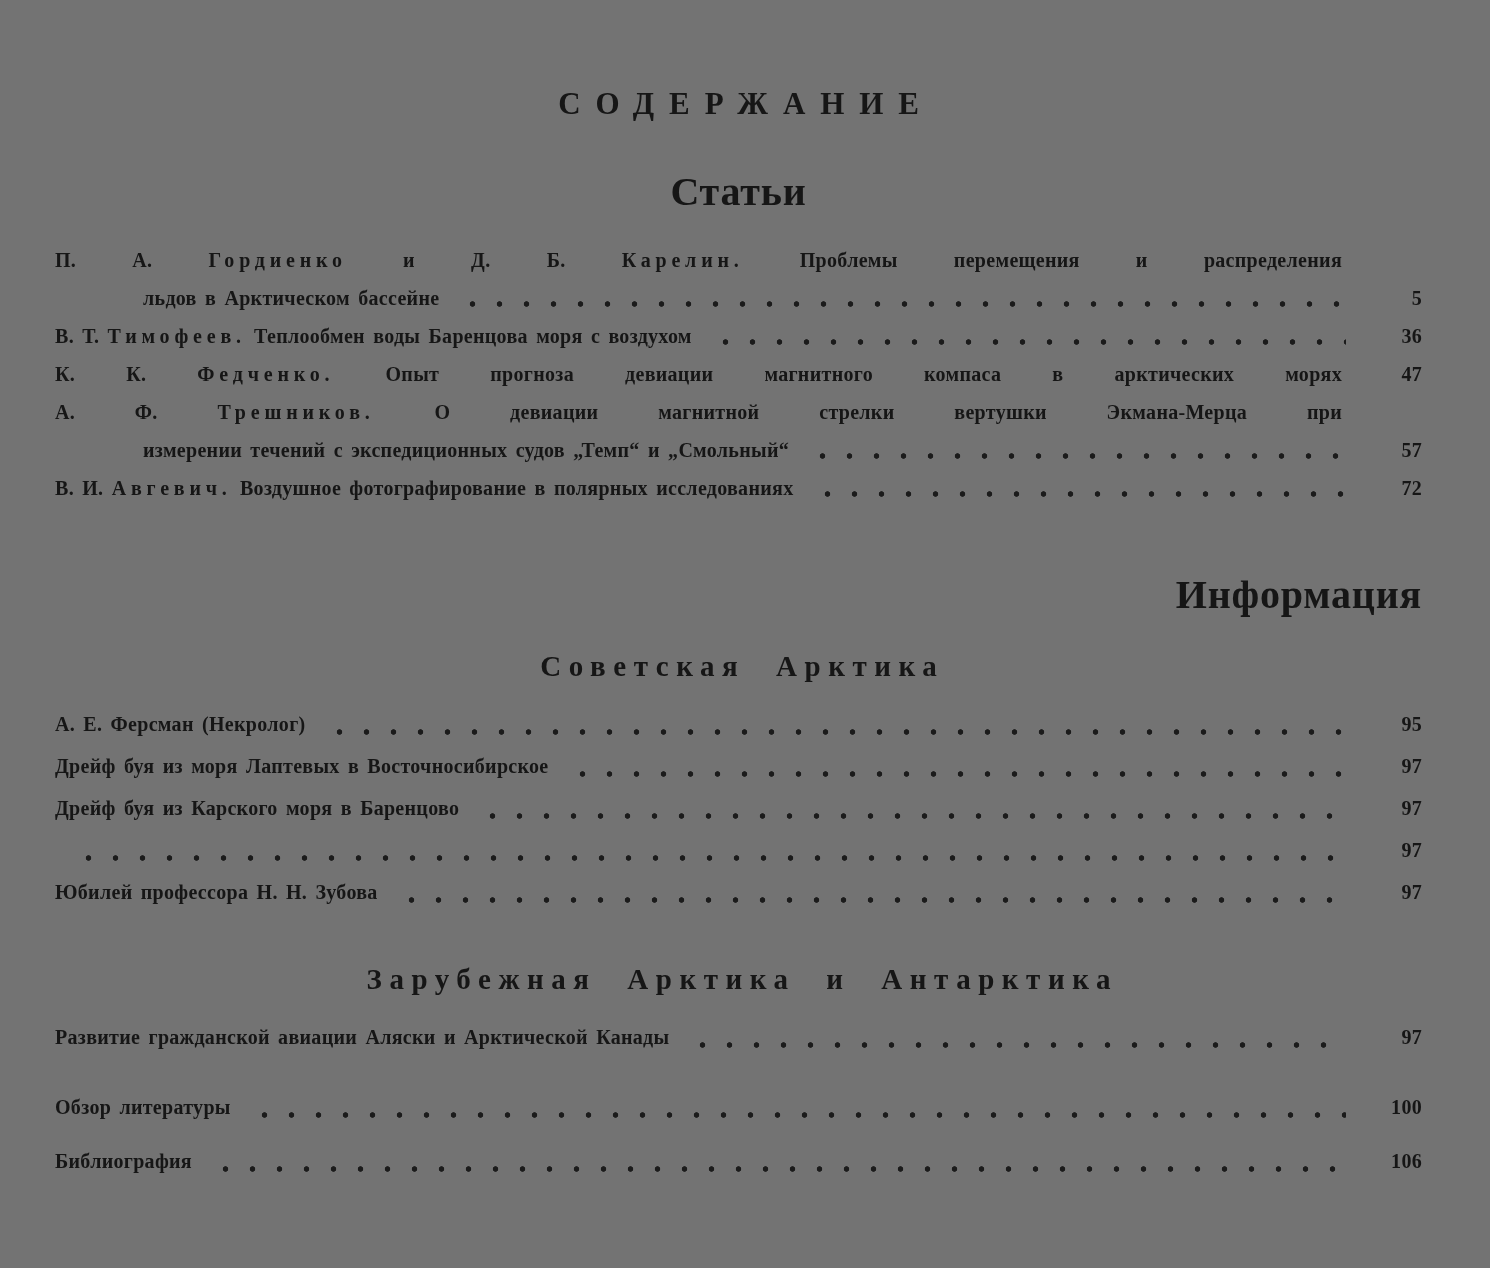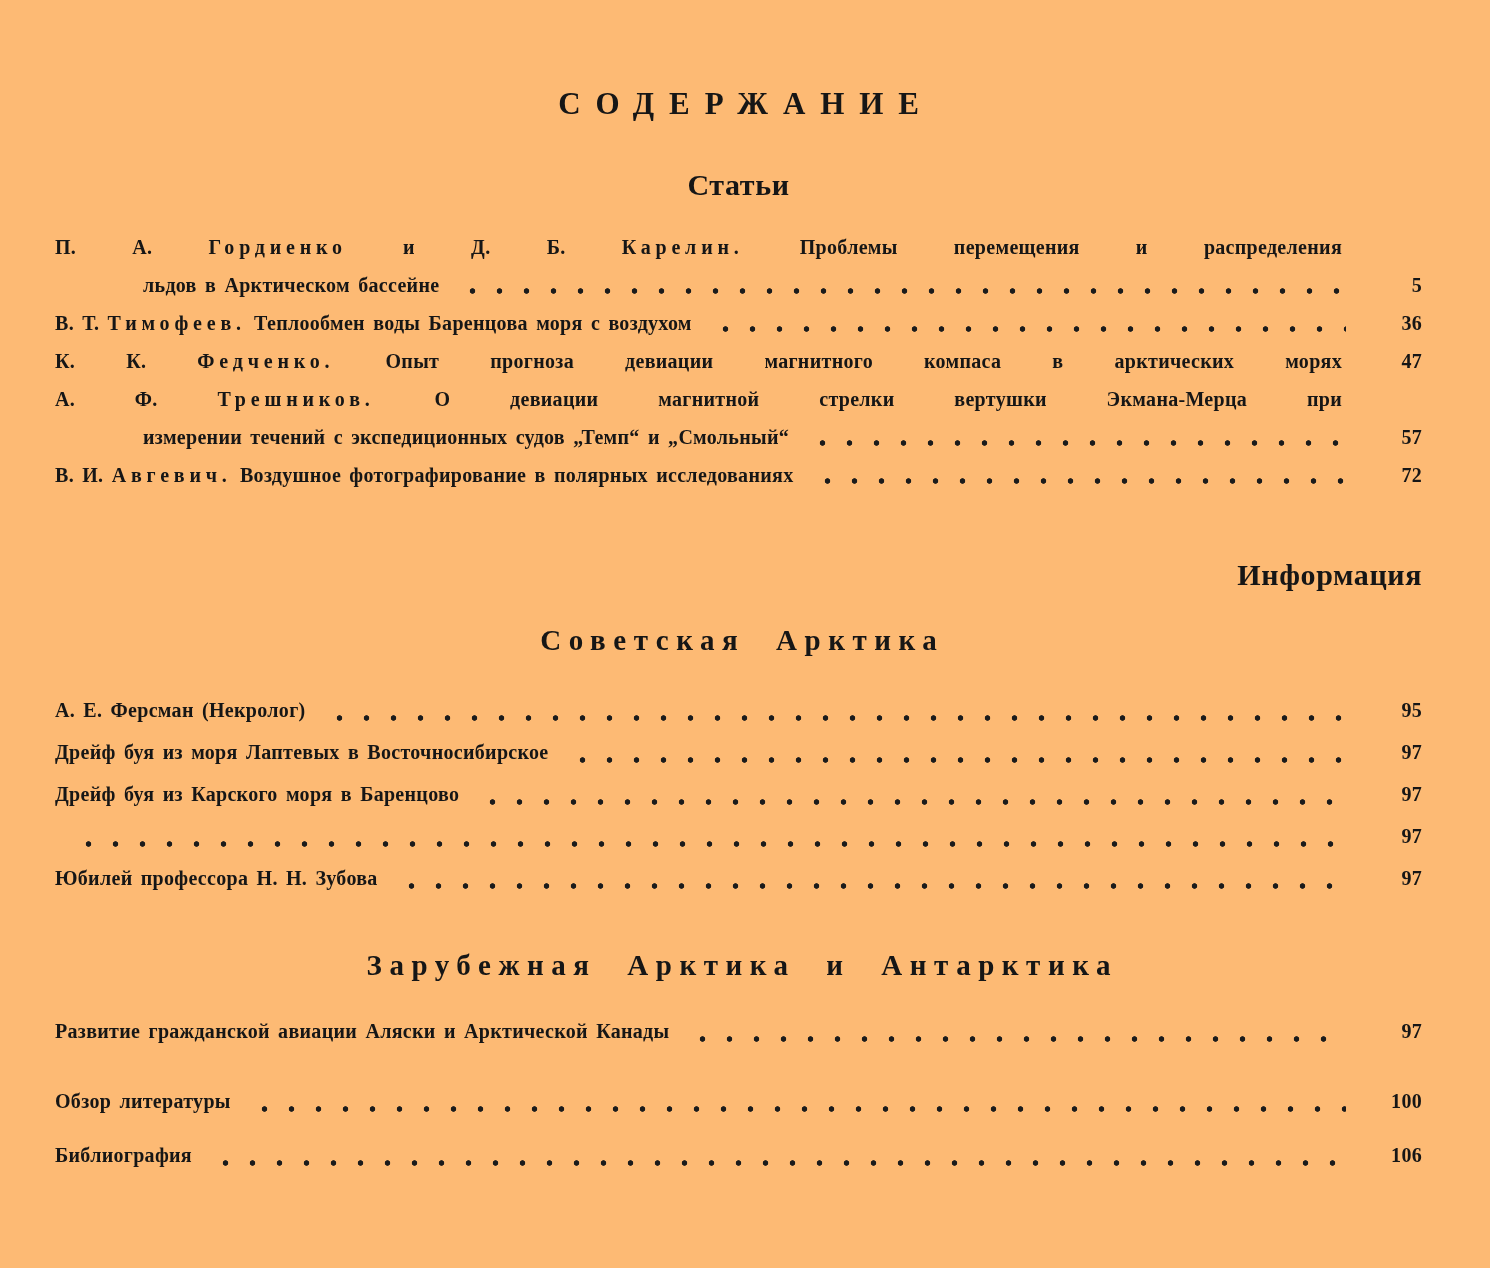--- a/index.html
+++ b/index.html
@@ -13,54 +13,54 @@
     height: 1268px;
     overflow: hidden;
     font-family: "Liberation Serif", "DejaVu Serif", serif;
     color: #161616;
   }
   .page {
     box-sizing: border-box;
     width: 1490px;
     height: 1268px;
     padding: 86px 68px 40px 55px;
-    background: #fdba74;
+    background: #737373;
   }
   
   .main-title {
     margin: 0;
     text-align: center;
     font-size: 31px;
     font-weight: 700;
     letter-spacing: 0.48em;
     text-indent: 0.48em; 
   }
   .h-bold {
     margin: 0;
     text-align: center;
-    font-size: 30px;
+    font-size: 40px;
     font-weight: 700;
     letter-spacing: 0.02em;
   }
   .h-spaced {
     margin: 0;
     text-align: center;
     font-size: 29px;
     font-weight: 700;
     letter-spacing: 0.26em;
     word-spacing: 0.55em;
     text-indent: 0.26em;
   }
   .mt-articles-head { margin-top: 46px; }
   .mt-articles-list { margin-top: 26px; }
   .mt-info          { margin-top: 64px; text-align: right; }
   .mt-soviet        { margin-top: 32px; }
-  .mt-soviet-list   { margin-top: 32px; }
+  .mt-soviet-list   { margin-top: 20px; }
   .mt-foreign       { margin-top: 50px; }
-  .mt-foreign-list  { margin-top: 28px; }
+  .mt-foreign-list  { margin-top: 20px; }
   .mt-bottom1       { margin-top: 28px; }
   .mt-bottom2       { margin-top: 12px; justify-content: center; }
 
   
   .toc-row {
     display: flex;
     align-items: stretch;
     line-height: 38px;
     font-size: 20px;
     font-weight: 700;

